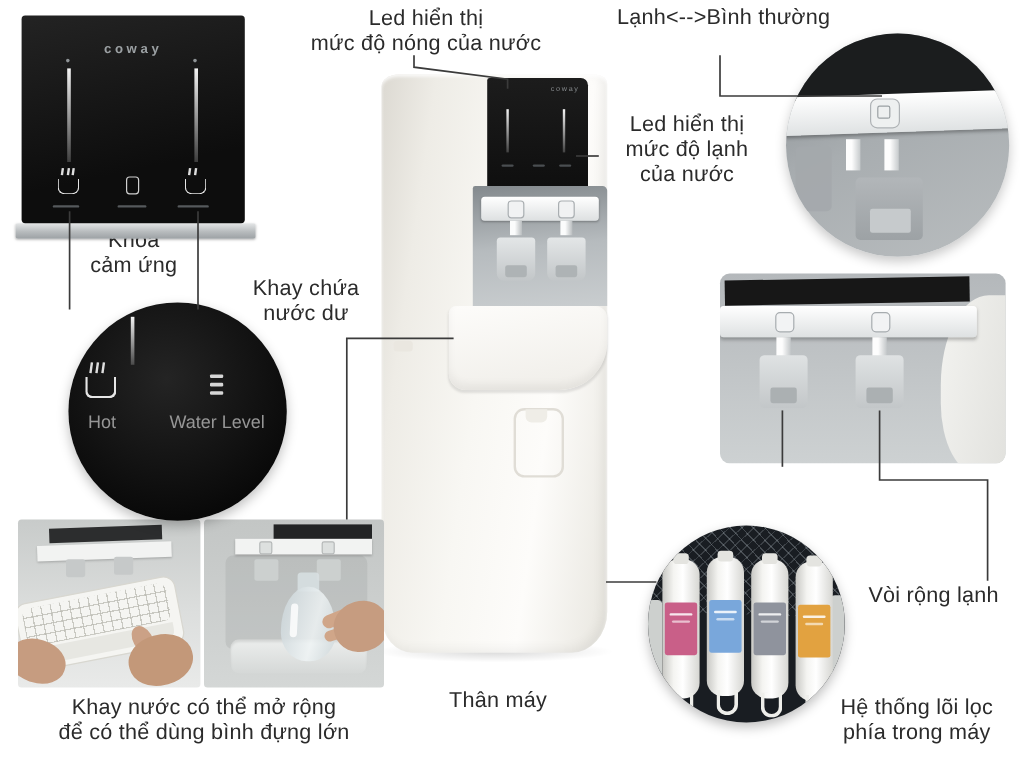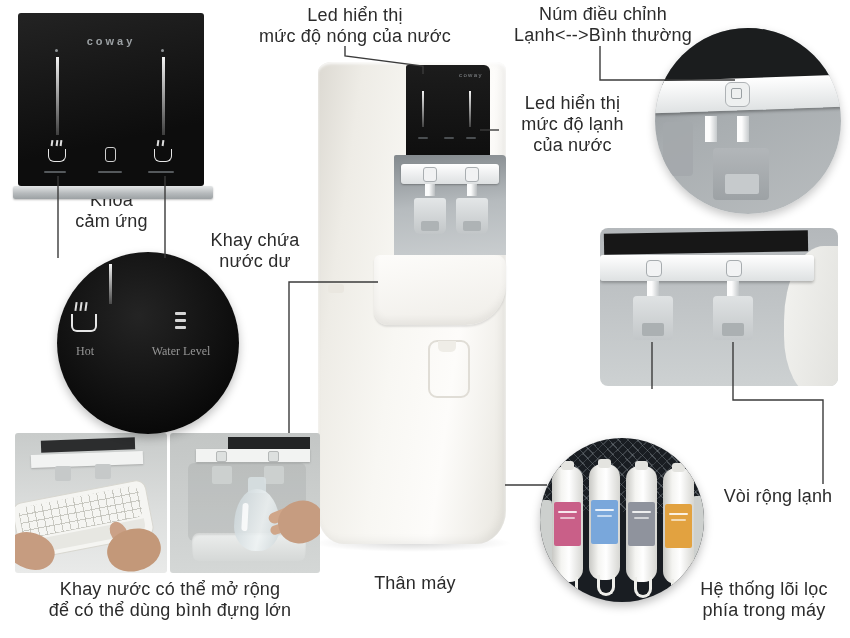--- a/index.html
+++ b/index.html
@@ -24,21 +24,21 @@
   .steam i{display:block;width:1.5px;height:6px;background:#dedede;transform:rotate(8deg);}
   .capt{position:absolute;height:2px;background:#55595c;border-radius:1px;}
   .midbtn{position:absolute;width:9px;height:13px;border:1.5px solid #cfcfcf;border-radius:3px;}
   .shelf{left:13px;top:186px;width:200px;height:13px;border-radius:2px;z-index:1;
          background:linear-gradient(#e4e6e7,#b7bbbd 55%,#9ca1a4);box-shadow:0 1px 2px rgba(0,0,0,.25);}
   
   .circleB{left:57px;top:252px;width:182px;height:182px;border-radius:50%;overflow:hidden;z-index:4;
            background:radial-gradient(circle at 45% 35%,#242424,#090909 75%);
            box-shadow:0 4px 10px rgba(0,0,0,.25);}
   .wl-dash{position:absolute;width:11px;height:2.5px;background:#d6d6d6;border-radius:1px;}
-  .smalltxt{position:absolute;font-size:12px;color:#969696;text-align:center;font-family:Liberation Serif, serif;}
+  .smalltxt{position:absolute;font-size:15px;color:#969696;text-align:center;}
   
   .disp{left:318px;top:62px;width:188px;height:482px;z-index:2;
         background:linear-gradient(98deg,#dcd9d2 0%,#eeece6 18%,#f8f7f3 45%,#fdfcfa 70%,#e8e6df 100%);
         border-radius:14px 10px 30px 26px / 10px 8px 34px 30px;
         box-shadow:inset 0 2px 3px rgba(255,255,255,.85), inset -4px -3px 10px rgba(0,0,0,.06);}
   .d-shadow{left:312px;top:534px;width:200px;height:18px;z-index:1;
         background:radial-gradient(ellipse at center,rgba(0,0,0,.15),transparent 70%);}
   .d-panel{left:88px;top:3px;width:84px;height:90px;border-radius:2px 6px 0 0;
         background:linear-gradient(180deg,#1c1c1c,#0f0f0f);}
   .d-logo{position:absolute;top:7px;right:7px;font-size:6px;letter-spacing:1.4px;color:#878b8e;}
@@ -141,21 +141,20 @@
       <path d="M733,342 L733,400 L823,400 L823,484"></path>
       <path d="M505,485 L547,485"></path>
     </g>
   </svg>
 
   <div class="callout" style="left:235px;top:5px;width:240px;">
     <span>Led hiển thị</span>
     <span>mức độ nóng của nước</span>
   </div>
   <div class="callout" style="left:498px;top:4px;width:210px;">
-    <span>Núm điều chỉnh</span>
     <span>Lạnh&lt;--&gt;Bình thường</span>
   </div>
   <div class="callout" style="left:500px;top:93px;width:145px;">
     <span>Led hiển thị</span>
     <span>mức độ lạnh</span>
     <span>của nước</span>
   </div>
   <div class="callout" style="left:64px;top:190px;width:95px;">
     <span>Khóa</span>
     <span>cảm ứng</span>

